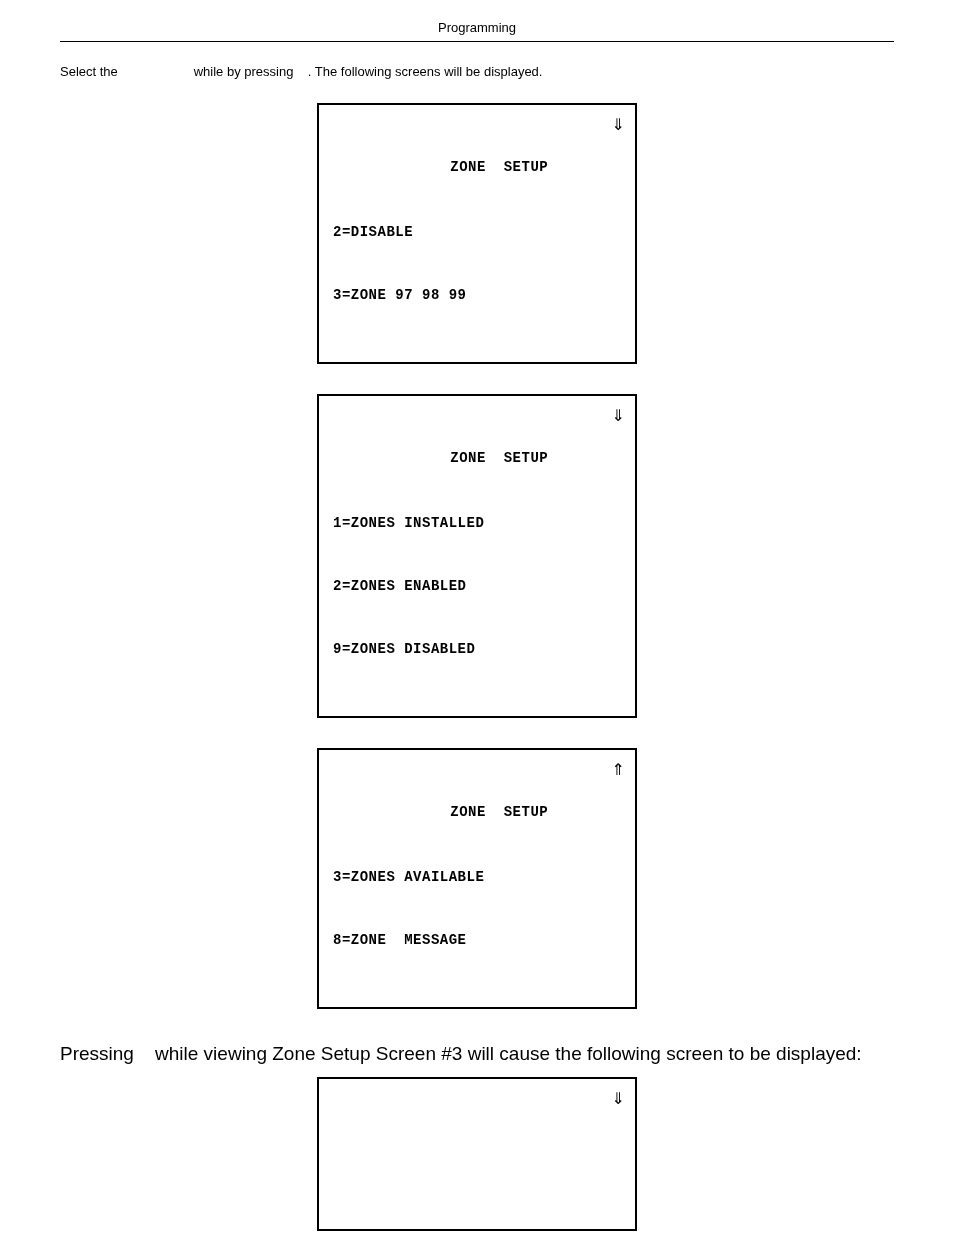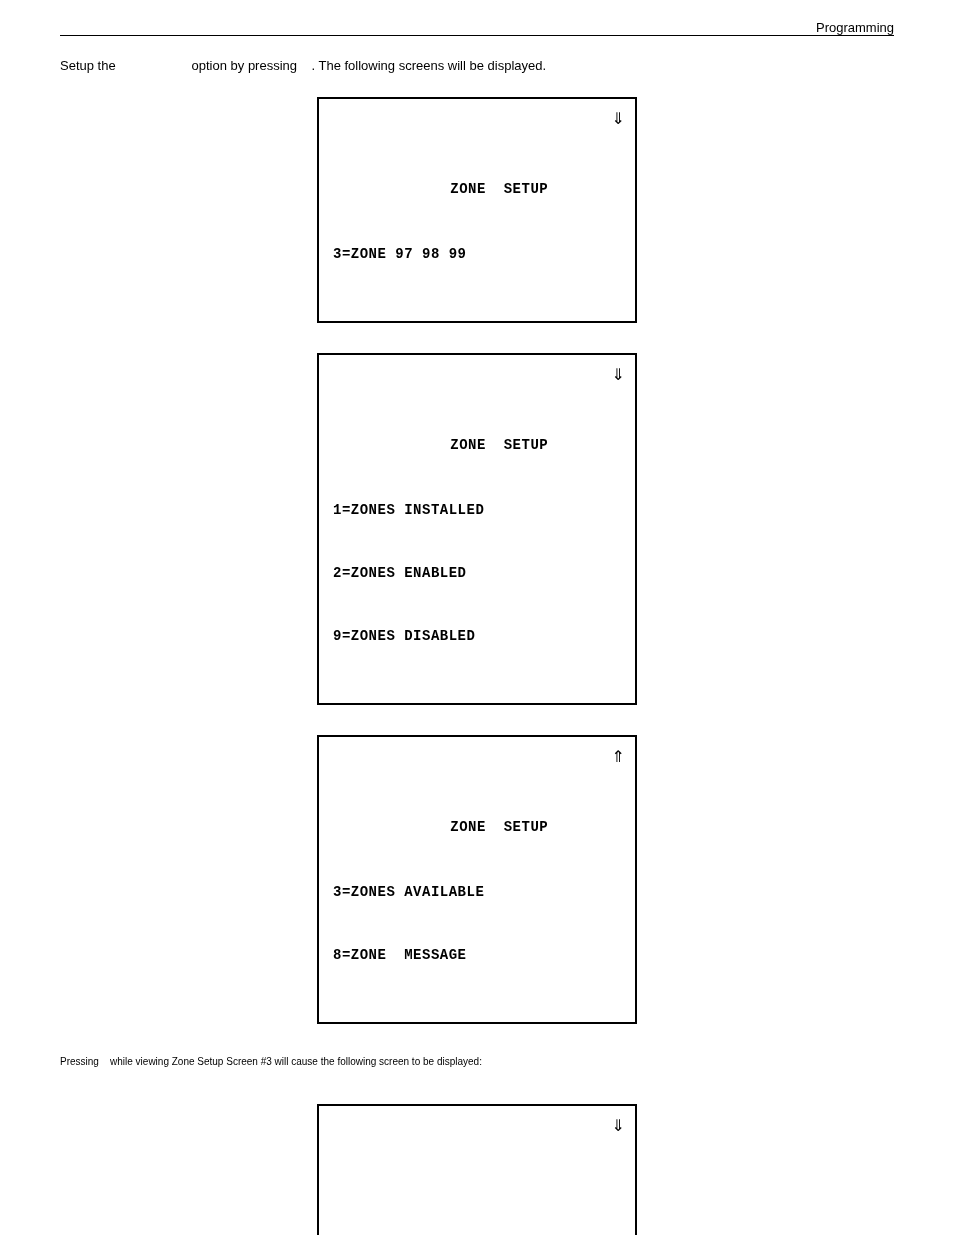--- a/index.html
+++ b/index.html
@@ -20,21 +20,22 @@
 
     .page-container {
       width: 954px;
       min-height: 1235px;
       padding: 20px 60px 40px 60px;
       position: relative;
     }
 
     .page-header {
       display: flex;
-      justify-content: flex-end;
+      justify-content: center;
+      padding-bottom: 6px;
       border-bottom: 1px solid #000;
       margin-bottom: 20px;
     }
 
     .header-title {
       font-size: 13px;
       color: #000;
     }
 
     .intro-text {
@@ -64,34 +65,33 @@
       font-size: 14px;
       font-weight: bold;
       line-height: 1.5;
       white-space: pre;
       letter-spacing: 0.5px;
     }
 
     .screen-title-line {
       text-align: center;
       margin-bottom: 2px;
-      margin-top: 28px;
     }
 
     .scroll-icon {
       position: absolute;
       top: 10px;
       right: 10px;
       font-size: 18px;
       color: #000;
     }
 
     .pressing-text {
-      font-size: 10px;
-      margin-bottom: 34px;
+      font-size: 19px;
+      margin-bottom: 8px;
       line-height: 1.6;
     }
 
     .arrow-down-unicode {
       font-size: 16px;
     }
 
     .arrow-up-unicode {
       font-size: 16px;
     }
@@ -99,33 +99,34 @@
 </head>
 <body>
 
 <div class="page-container">
 
   <div class="page-header">
     <span class="header-title">Programming</span>
   </div>
 
   <div class="intro-text">
-    <span>Setup the</span>
+    <span>Select the</span>
     &nbsp;&nbsp;&nbsp;&nbsp;&nbsp;&nbsp;&nbsp;&nbsp;&nbsp;&nbsp;&nbsp;&nbsp;&nbsp;&nbsp;&nbsp;&nbsp;&nbsp;&nbsp;&nbsp;
-    <span>option by pressing</span>
+    <span>while by pressing</span>
     &nbsp;&nbsp;
     <span>.  The following screens will be displayed.</span>
   </div>
 
   <div class="screens-container">
 
     <div class="screen-box">
       <span class="scroll-icon arrow-down-unicode">⇓</span>
       <div class="screen-content">
         <div class="screen-title-line">     ZONE  SETUP</div>
+        <div>2=DISABLE</div>
         <div>3=ZONE 97 98 99</div>
       </div>
     </div>
 
     <div class="screen-box">
       <span class="scroll-icon arrow-down-unicode">⇓</span>
       <div class="screen-content">
         <div class="screen-title-line">     ZONE  SETUP</div>
         <div>1=ZONES INSTALLED</div>
         <div>2=ZONES ENABLED</div>

